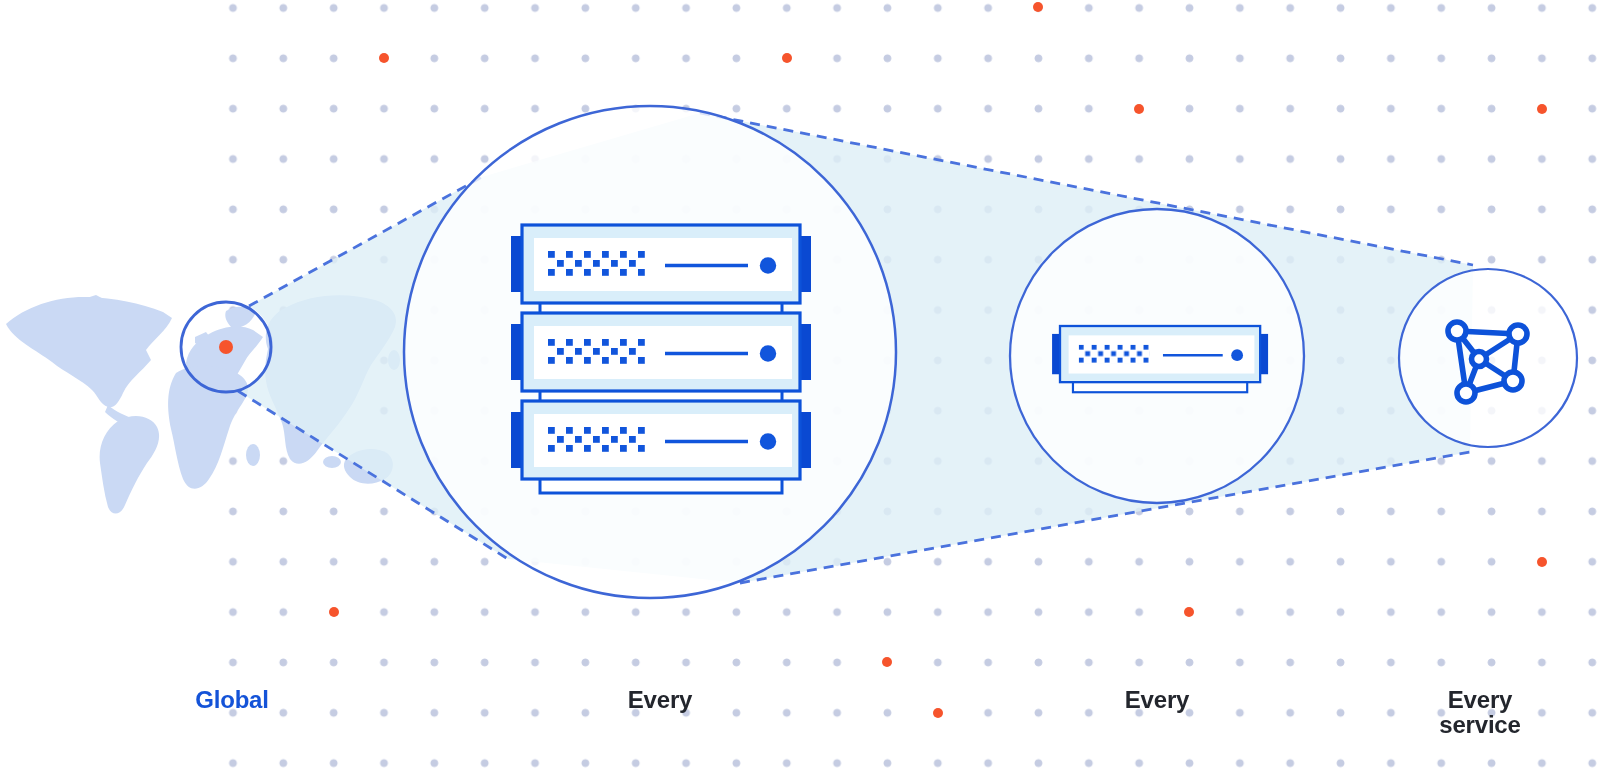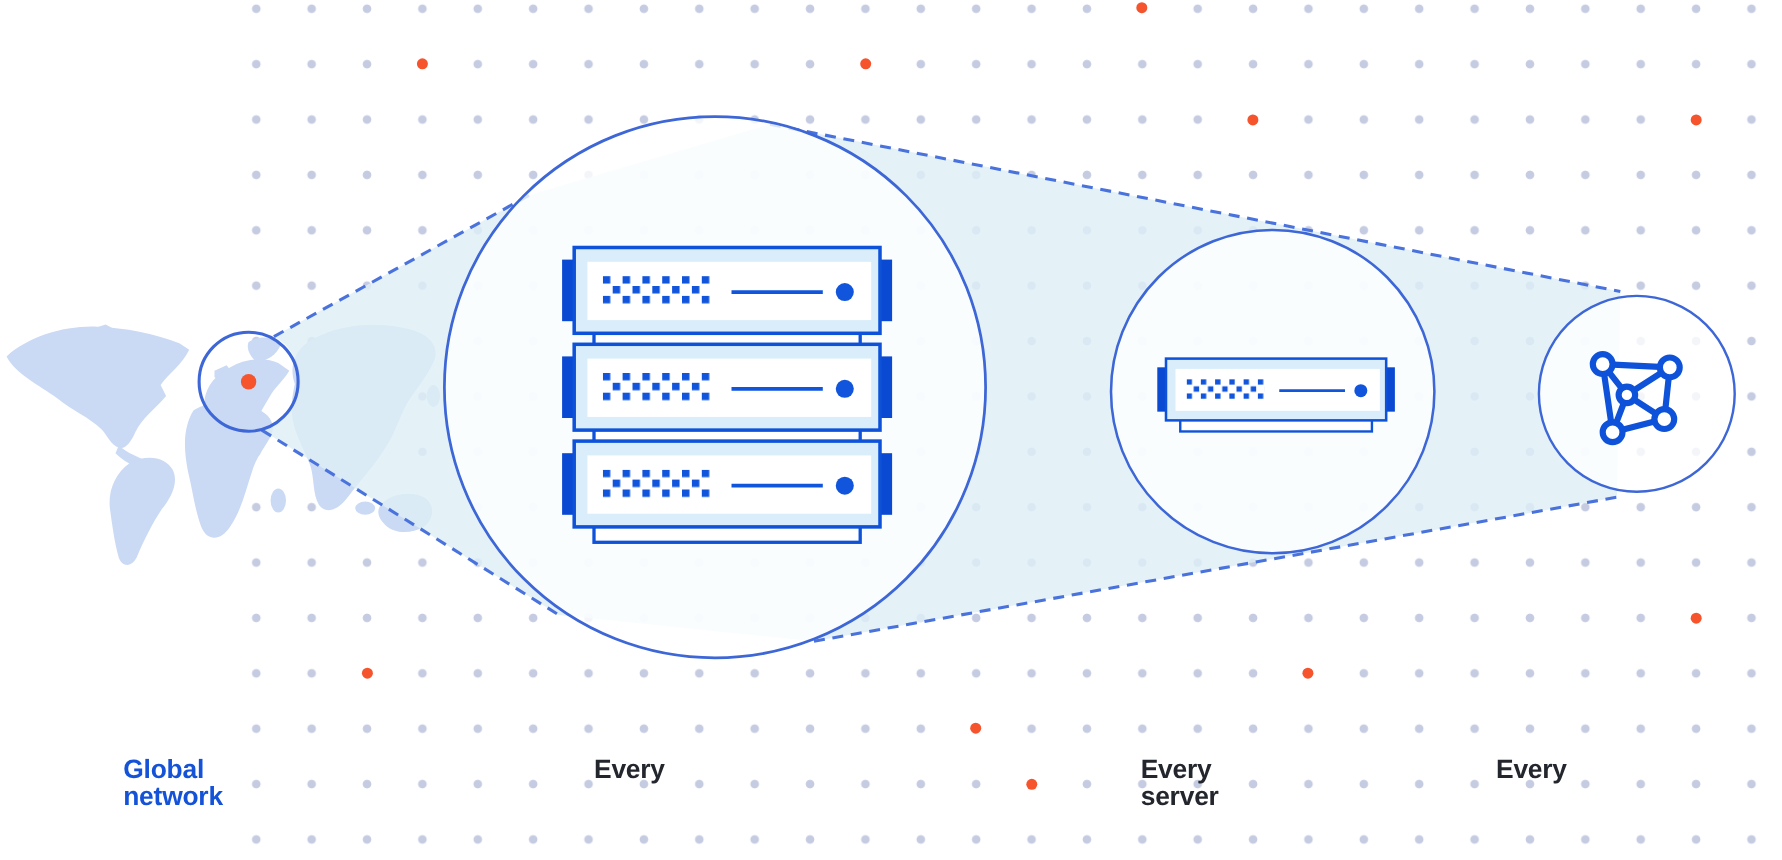--- a/index.html
+++ b/index.html
@@ -15,21 +15,21 @@
     left:206px;top:0;right:0;bottom:0;
     background-image:radial-gradient(circle,#c5cce2 3.5px,rgba(197,204,226,0) 4.3px);
     background-size:50.35px 50.35px;
     background-position:1.8px -17.2px;
   }
   svg.scene{position:absolute;left:0;top:0;}
   .stage-label{
     position:absolute;
     top:687px;
     width:240px;
-    text-align:left;
+    text-align:center;
     font-size:24px;
     font-weight:bold;
     line-height:25px;
     letter-spacing:-0.2px;
     color:#23262d;
   }
   .stage-label.blue{color:#1453d8;}
 </style>
 </head>
 <body>
@@ -148,29 +148,28 @@
       <circle cx="1542" cy="562" r="5"></circle>
       <circle cx="334" cy="612" r="5"></circle>
       <circle cx="1189" cy="612" r="5"></circle>
       <circle cx="887" cy="662" r="5"></circle>
       <circle cx="938" cy="713" r="5"></circle>
     </g>
   </svg>
 
   <div class="stage-label blue" style="left:112px;">
     <div>Global</div>
-    <div>network</div>
   </div>
 
   <div class="stage-label" style="left:540px;">
     <div>Every</div>
   </div>
 
   <div class="stage-label" style="left:1037px;">
     <div>Every</div>
-    <div>server</div>
   </div>
 
   <div class="stage-label" style="left:1360px;">
     <div>Every</div>
+    <div>service</div>
   </div>
 
 </div>
 
 </body></html>

